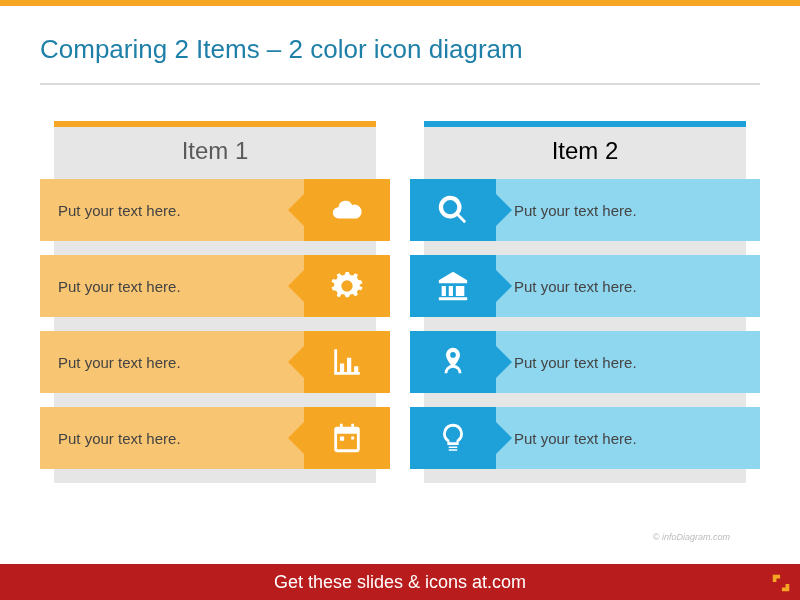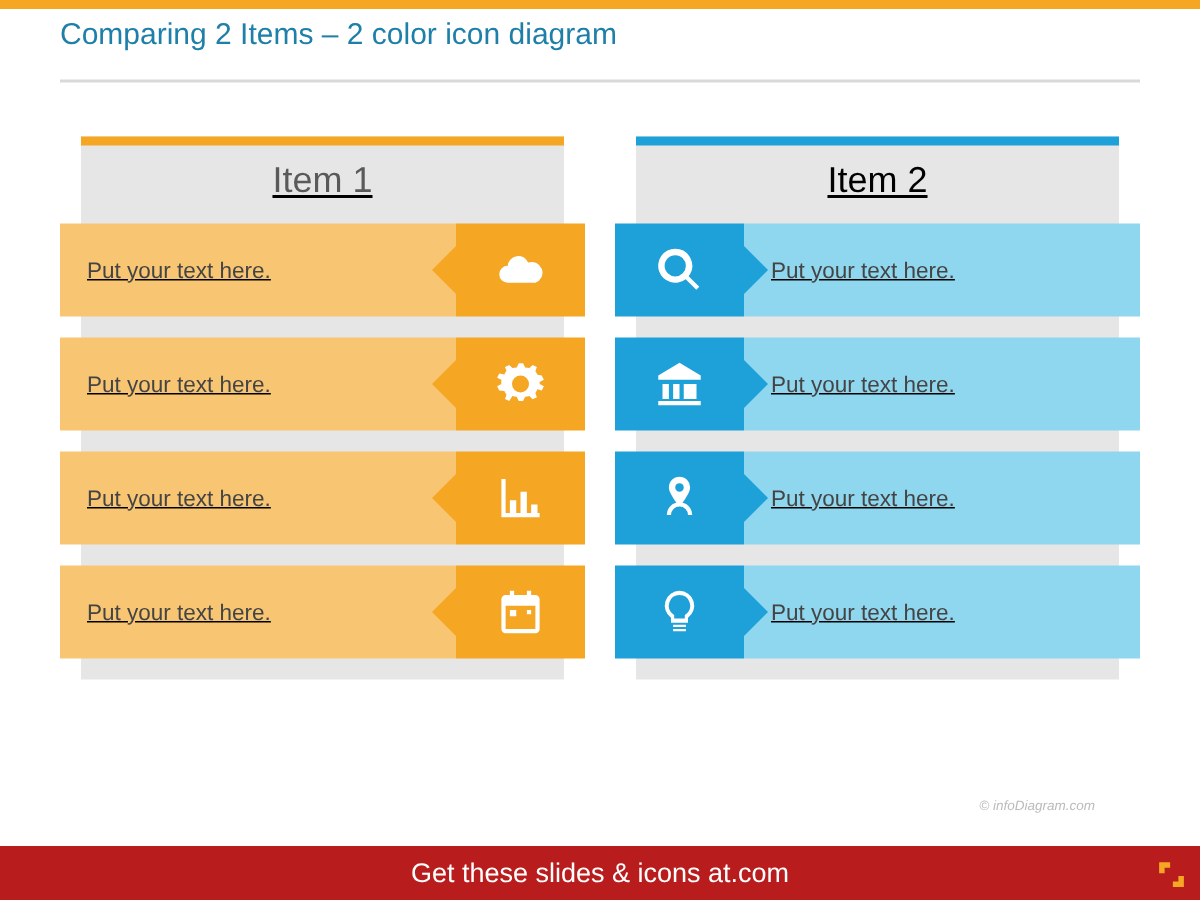--- a/index.html
+++ b/index.html
@@ -1,20 +1,20 @@
 <!DOCTYPE html>
 <html><head>
 <meta charset="utf-8">
 <style>
   * { margin: 0; padding: 0; box-sizing: border-box; }
   body { width: 800px; height: 600px; font-family: "Segoe UI", Arial, sans-serif; background: #fff; position: relative; overflow: hidden; }
   .topbar { height: 6px; background: #f5a623; }
-  .title { color: #1e7fa8; font-size: 20px; font-weight: 400; padding: 6px 0 0 40px; }
+  .title { color: #1e7fa8; font-size: 26px; font-weight: 400; padding: 16px 0 0 40px; margin-top: 12px; }
   .underline { height: 2px; background: #d9d9d9; margin: 18px 40px 0 40px; }
-  .content { display: flex; gap: 48px; padding: 36px 54px 0 54px; text-decoration: underline; }
+  .content { display: flex; gap: 48px; padding: 36px 54px 0 54px; }
   .column { flex: 1; background: #e6e6e6; position: relative; padding-bottom: 14px; }
   .col-topbar { height: 6px; }
   .col-topbar.orange { background: #f5a623; }
   .col-topbar.blue { background: #1ea0d9; }
   .col-heading { text-align: center; font-size: 24px; padding: 10px 0 14px 0; }
   .col-heading.orange { color: #5a5a5a; }
   .col-heading.blue { color: #000000; }
   .rows { display: flex; flex-direction: column; gap: 14px; }
   .row { display: flex; align-items: stretch; height: 62px; }
   .row.left { flex-direction: row; }

